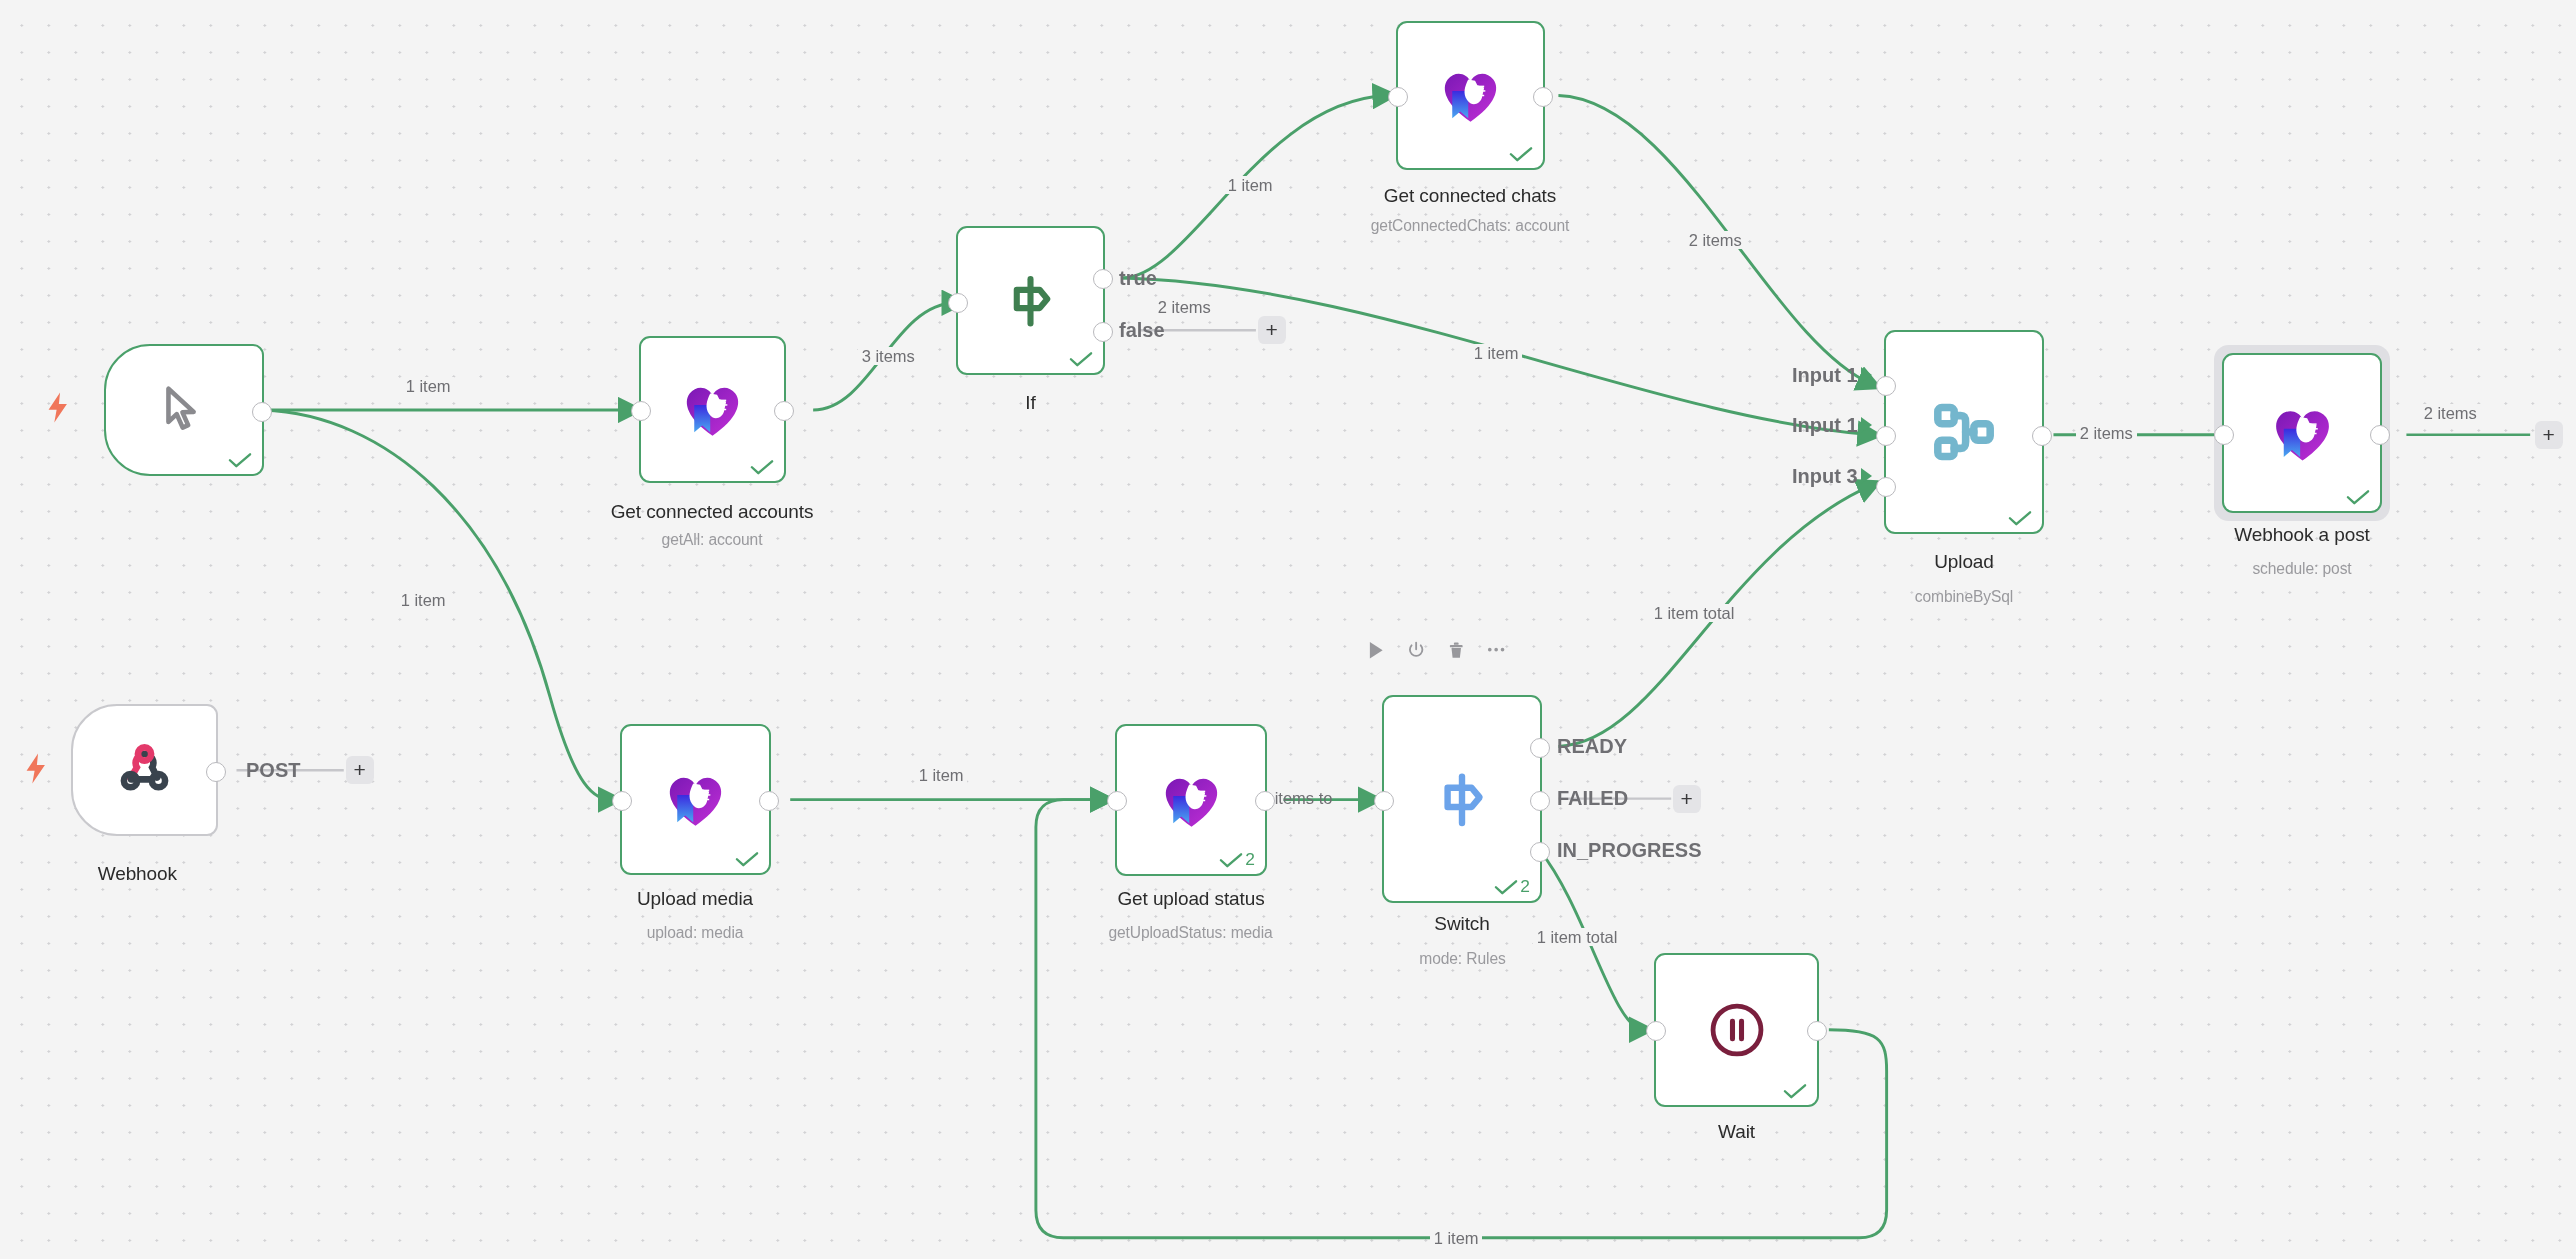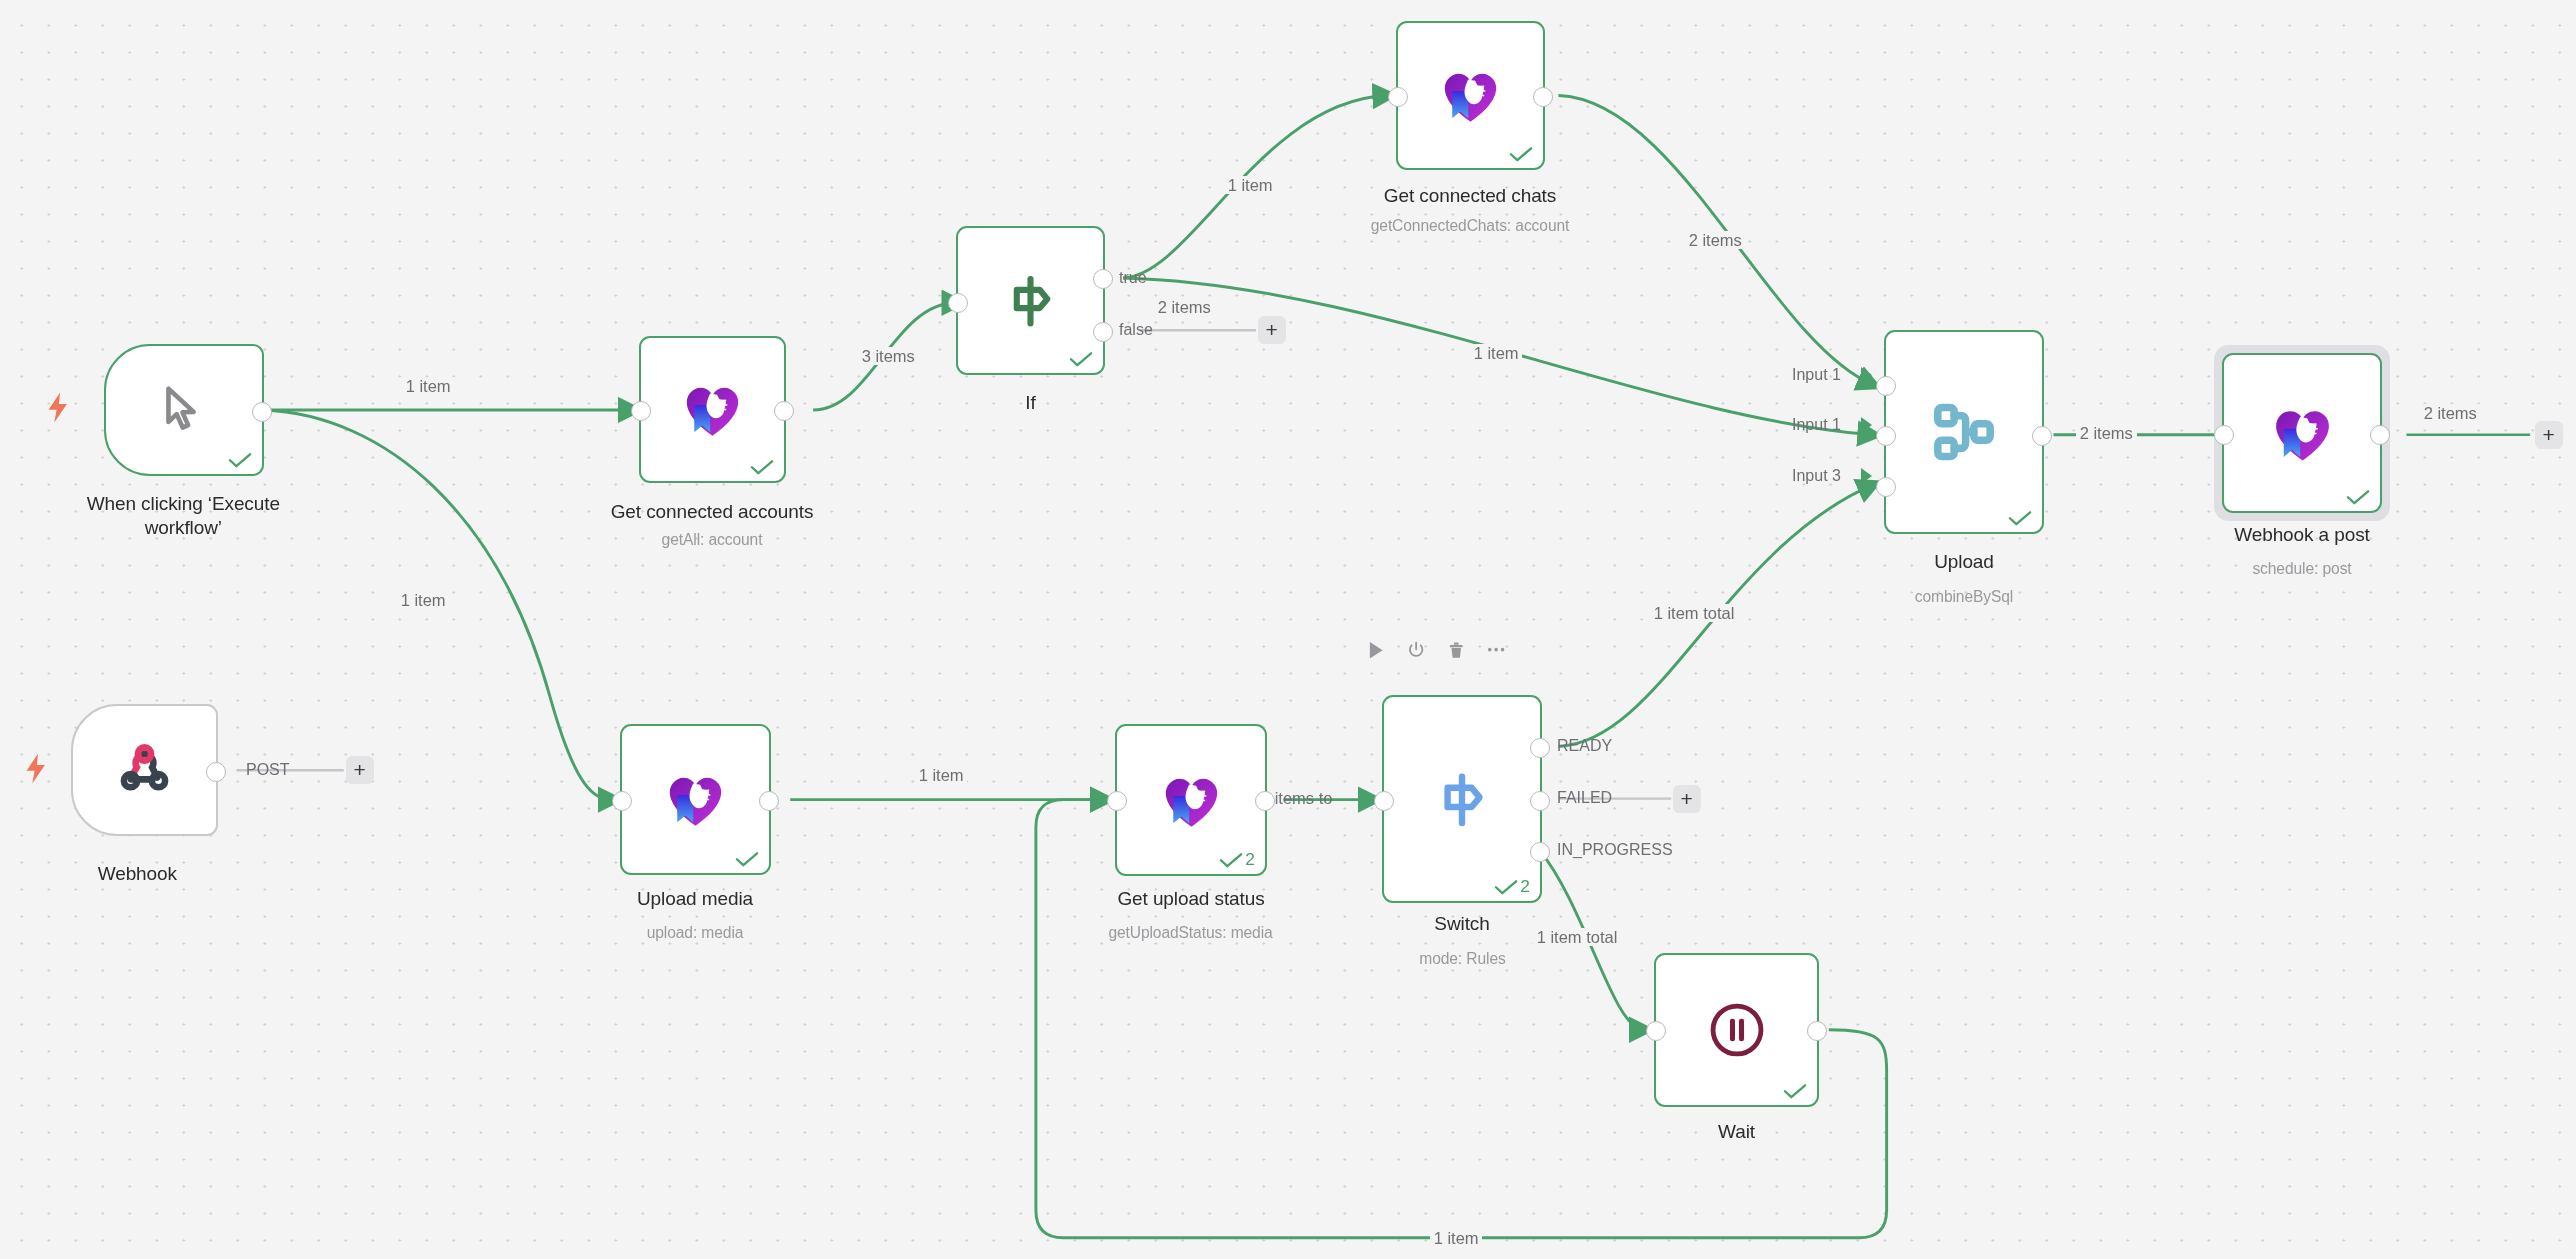--- a/index.html
+++ b/index.html
@@ -85,23 +85,24 @@
     width: 0; height: 0;
     border-top: 8.3px solid transparent;
     border-bottom: 8.3px solid transparent;
     border-left: 11px solid #4aa06a;
   }
 
   
   .port-label {
     position: absolute;
     color: #6f6f73;
-    font-size: 16px;
+    font-size: 20px;
     line-height: 18.3px;
     white-space: nowrap;
+    font-weight: bold;
   }
 
   
   .edge-label {
     position: absolute;
     color: #6f6f73;
     font-size: 16.5px;
     line-height: 18.3px;
     white-space: nowrap;
     background: #f4f4f4;
@@ -205,22 +206,20 @@
         <path d="M5 2.5 L5 17 L8.6 13.6 L11.2 19.5 L13.6 18.4 L11.1 12.8 L16 12.6 Z"></path>
       </svg>
     </span>
     <span class="node-check">
       <svg width="24" height="16.5" viewBox="0 0 26 18">
           <path d="M2 9 L9 15.5 L24 2.5" fill="none" stroke="#4aa06a" stroke-width="2.6" stroke-linecap="round" stroke-linejoin="round"></path>
         </svg>
     </span>
     <span class="handle out" style="right:-10px; top:56px;"></span>
   </div>
-  <div class="node-label" style="left:18.3px; top:492px; width:330px;">When clicking ‘Execute
-workflow’</div>
 
   <div class="bolt" style="left:22px; top:752px;">
     <svg width="27.5" height="33" viewBox="0 0 24 28">
         <path d="M14 1 L4 16 L11 16 L9 27 L20 11 L13 11 Z" fill="#f0765a"></path>
       </svg>
   </div>
   <div class="node trigger gray" style="left:71px; top:704px; width:147px; height:132px;">
     <span class="node-icon">
       <svg width="61" height="61" viewBox="0 0 48 48">
         <g fill="none" stroke-linecap="round">

